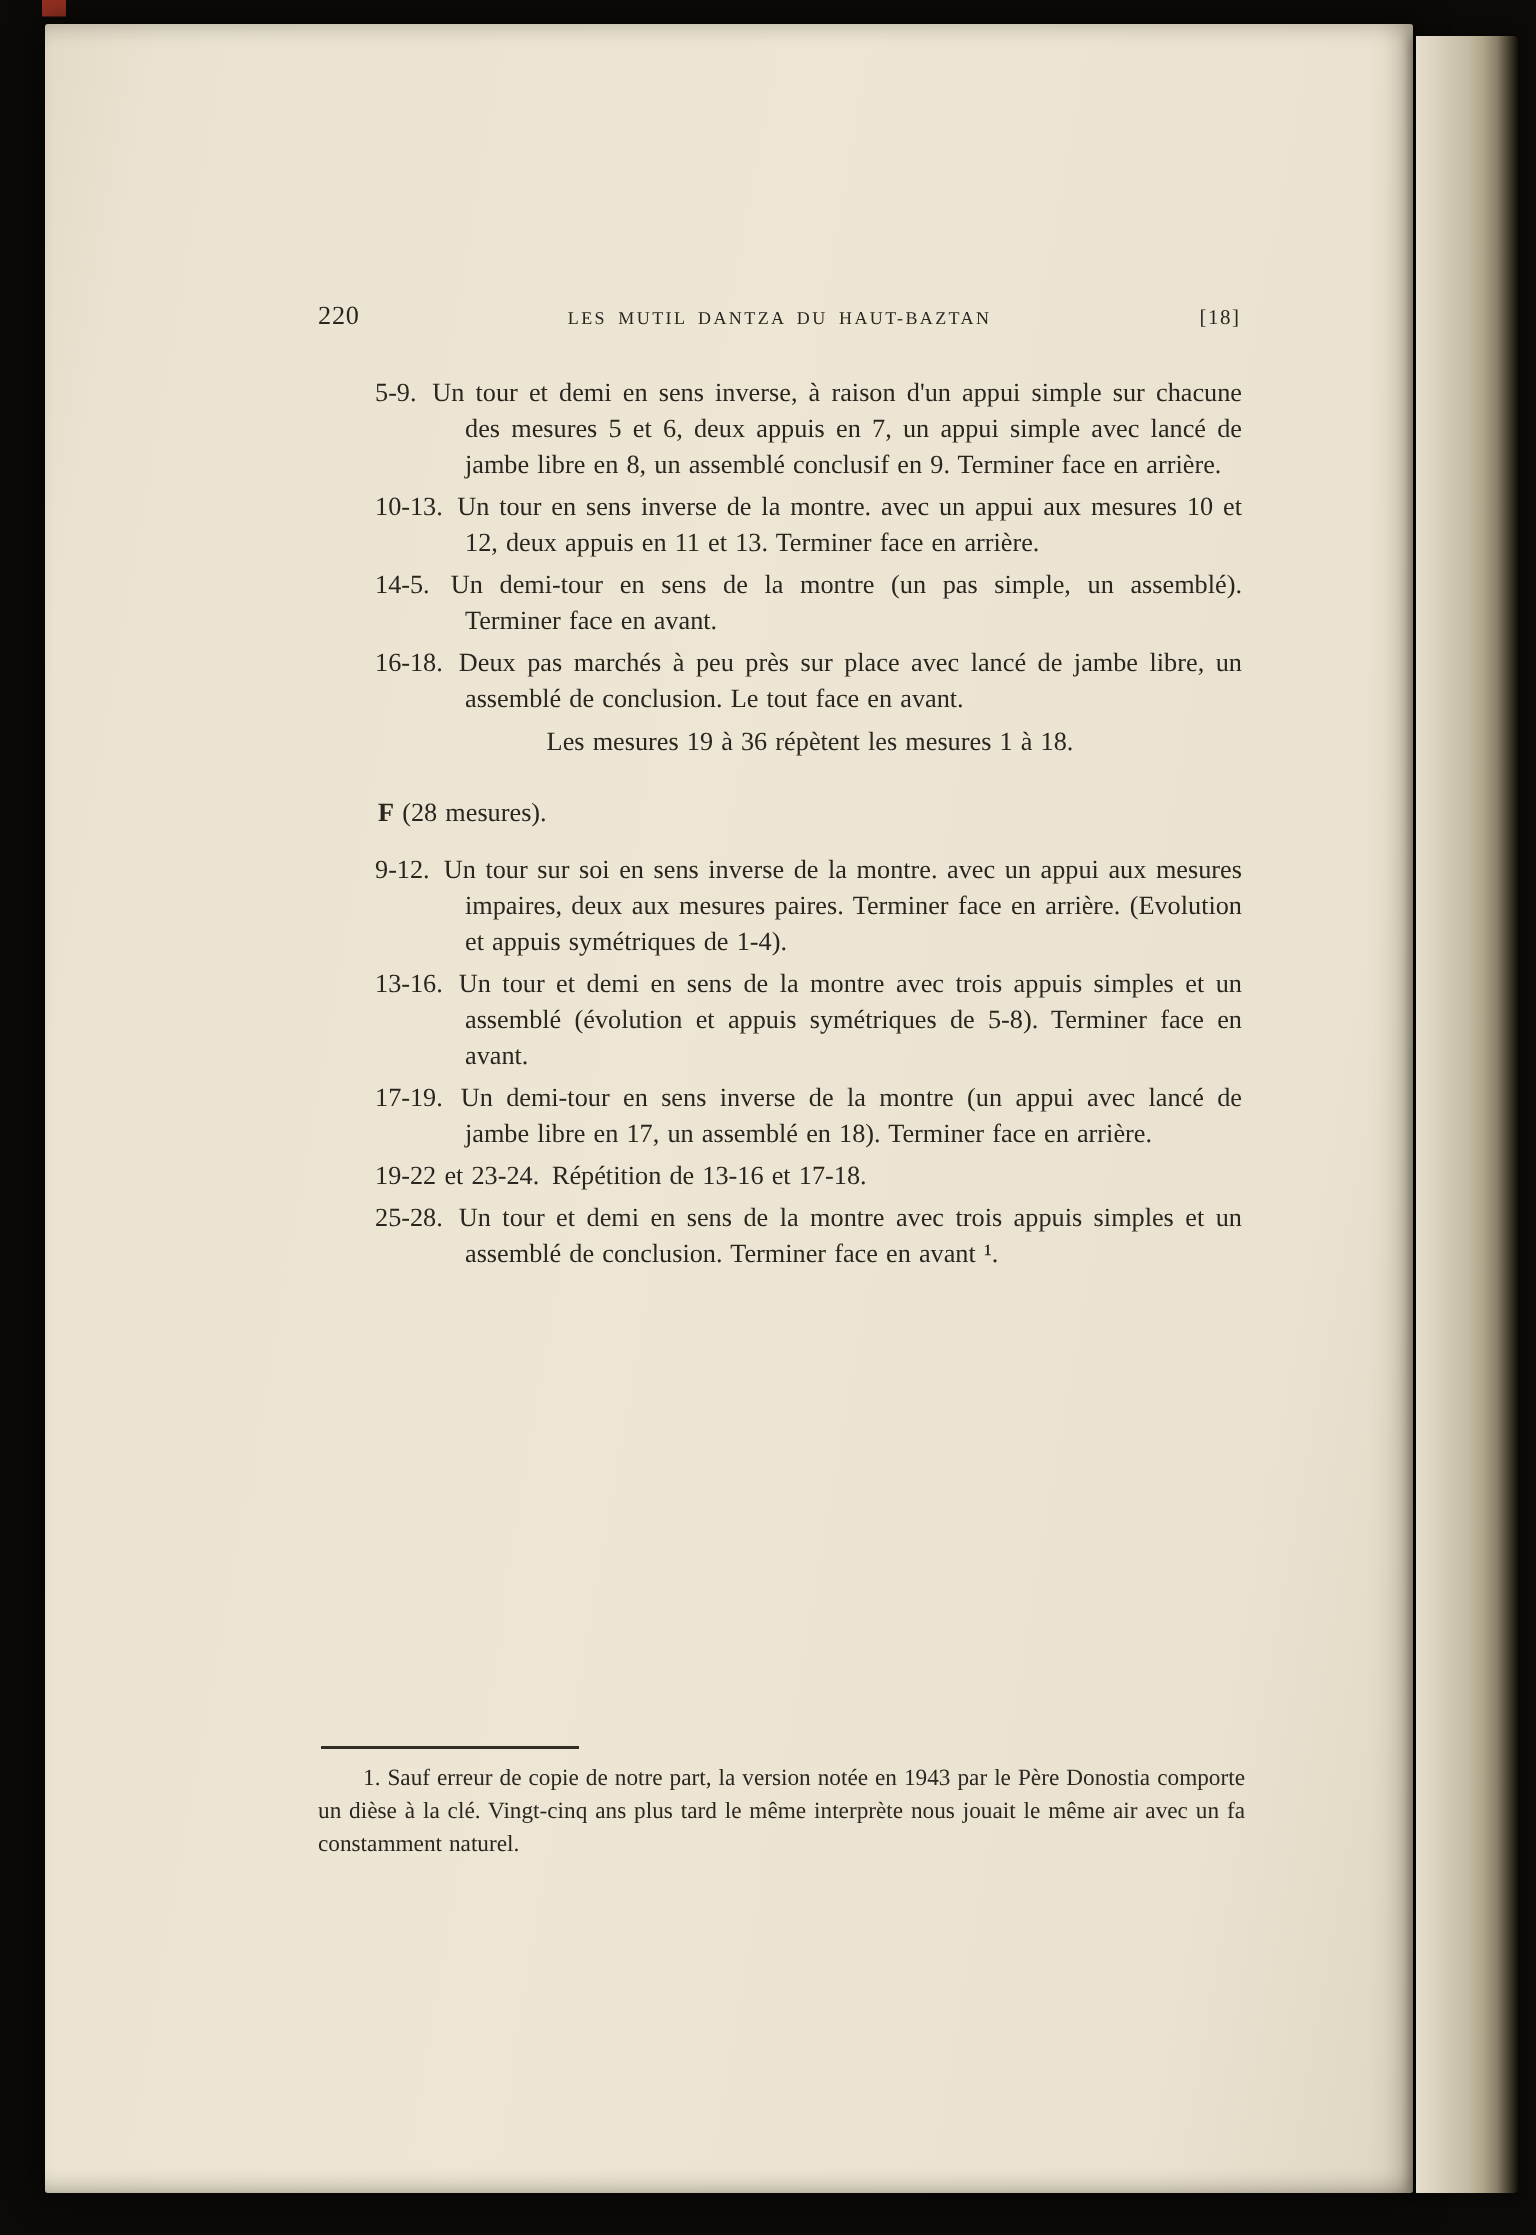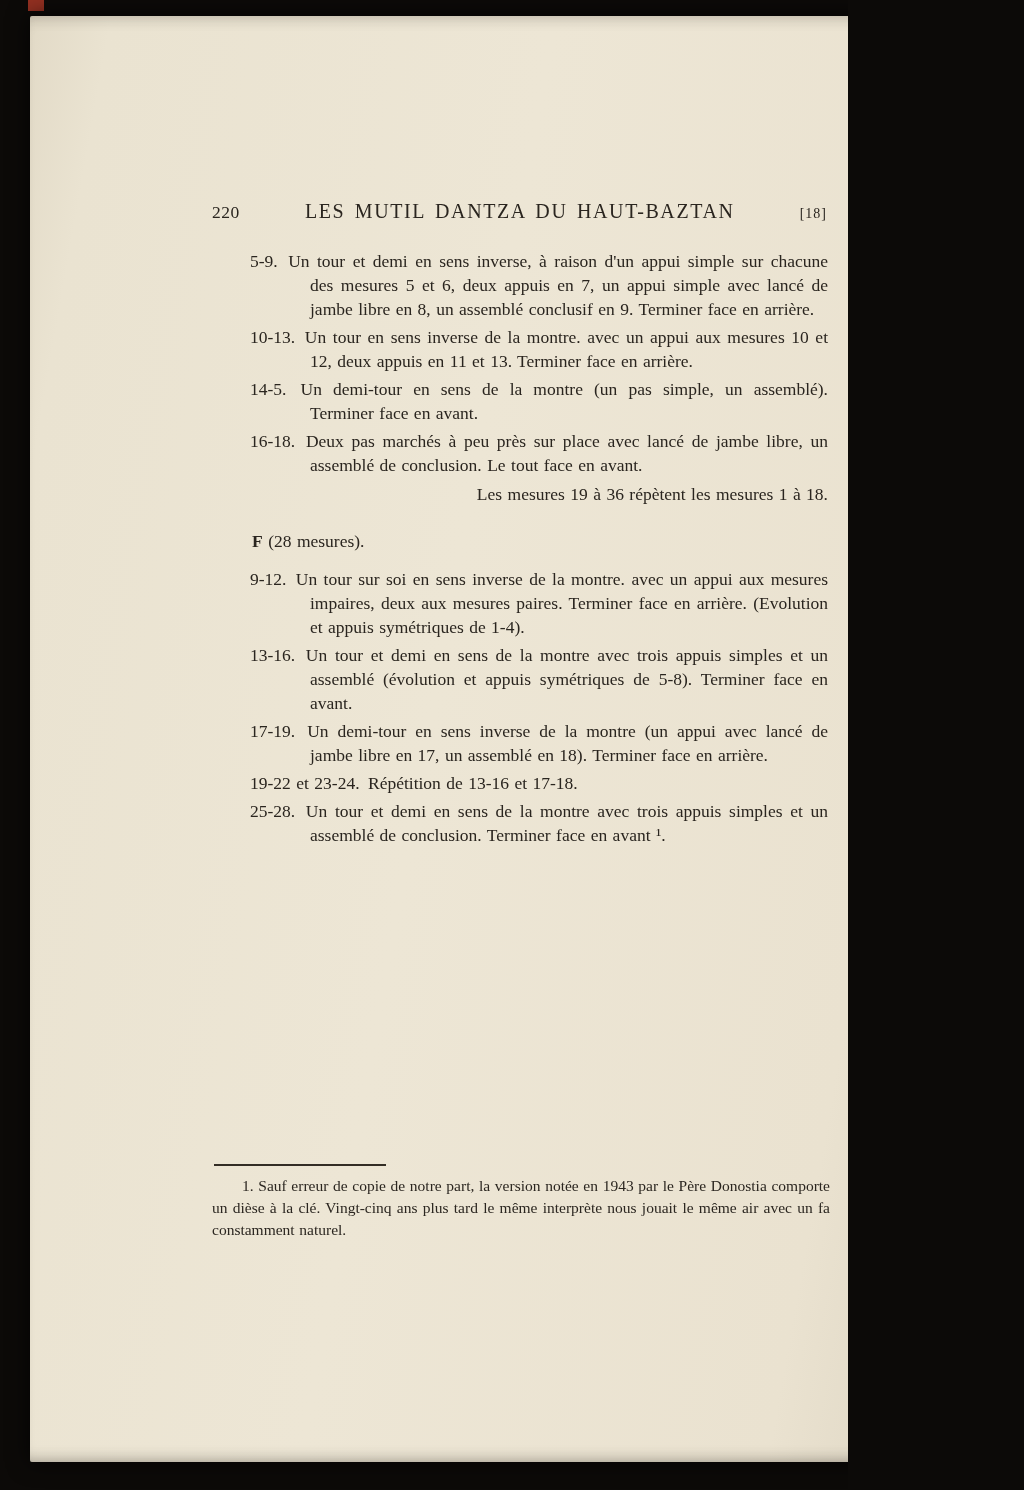--- a/index.html
+++ b/index.html
@@ -2,21 +2,21 @@
 <html><head>
 <meta charset="utf-8">
 <style>
   html, body {
     margin: 0;
     padding: 0;
     background: #0c0a08;
   }
   .scan {
     position: relative;
-    width: 848px;
+    width: 1024px;
     height: 1490px;
     background: #0c0a08;
     overflow: hidden;
     font-family: "Liberation Serif", "DejaVu Serif", serif;
   }
   .red-mark {
     position: absolute;
     left: 28px;
     top: 0px;
     width: 16px;
@@ -58,21 +58,21 @@
     width: 615px;
     display: flex;
     justify-content: space-between;
     align-items: baseline;
   }
   .pagenum {
     font-size: 17.5px;
     letter-spacing: 0.5px;
   }
   .runtitle {
-    font-size: 20px;
+    font-size: 12px;
     letter-spacing: 1.6px;
     word-spacing: 3px;
   }
   .issue {
     font-size: 14px;
     letter-spacing: 1px;
   }
   .text-area {
     position: absolute;
     left: 220px;
@@ -86,21 +86,21 @@
     margin: 0 0 4px 0;
     padding-left: 60px;
     text-indent: -60px;
     text-align: justify;
   }
   .item .label {
     padding-right: 3px;
   }
   .interlude {
     margin: 5px 0 13px 2px;
-    text-align: right;
+    text-align: center;
   }
   .section-heading {
     margin: 23px 0 14px 2px;
     text-align: left;
   }
   .section-heading .letter {
     font-weight: bold;
   }
   .footnote-area {
     position: absolute;

